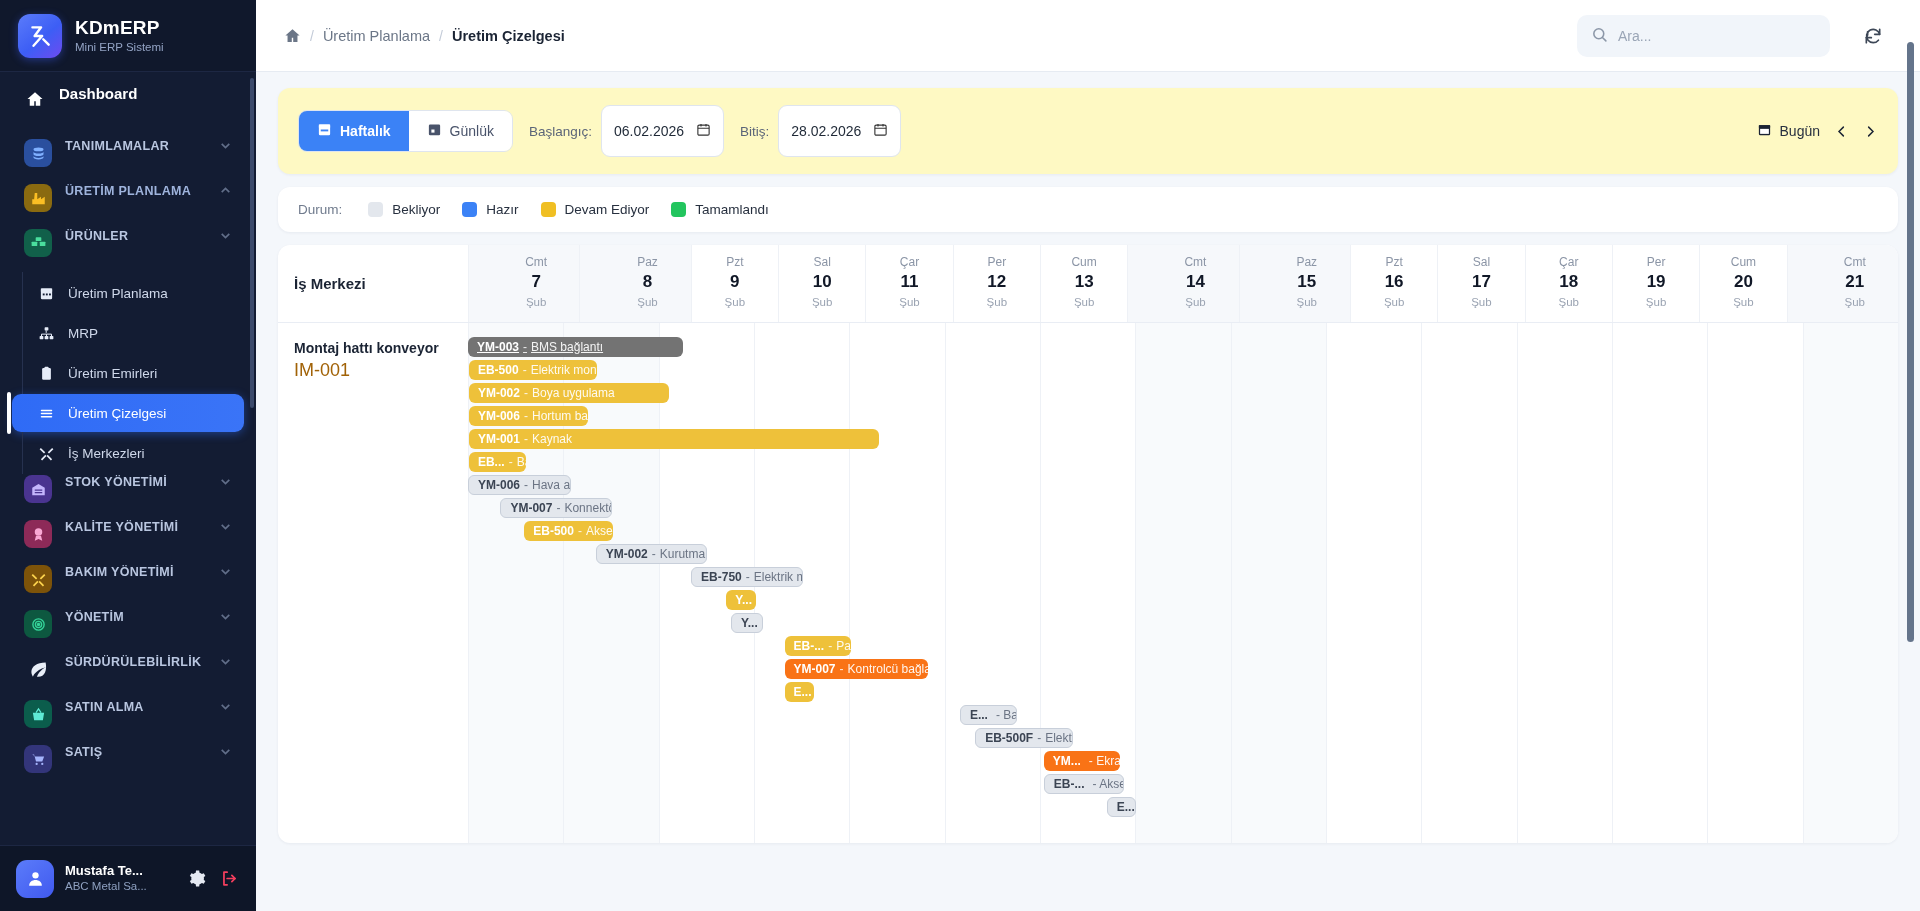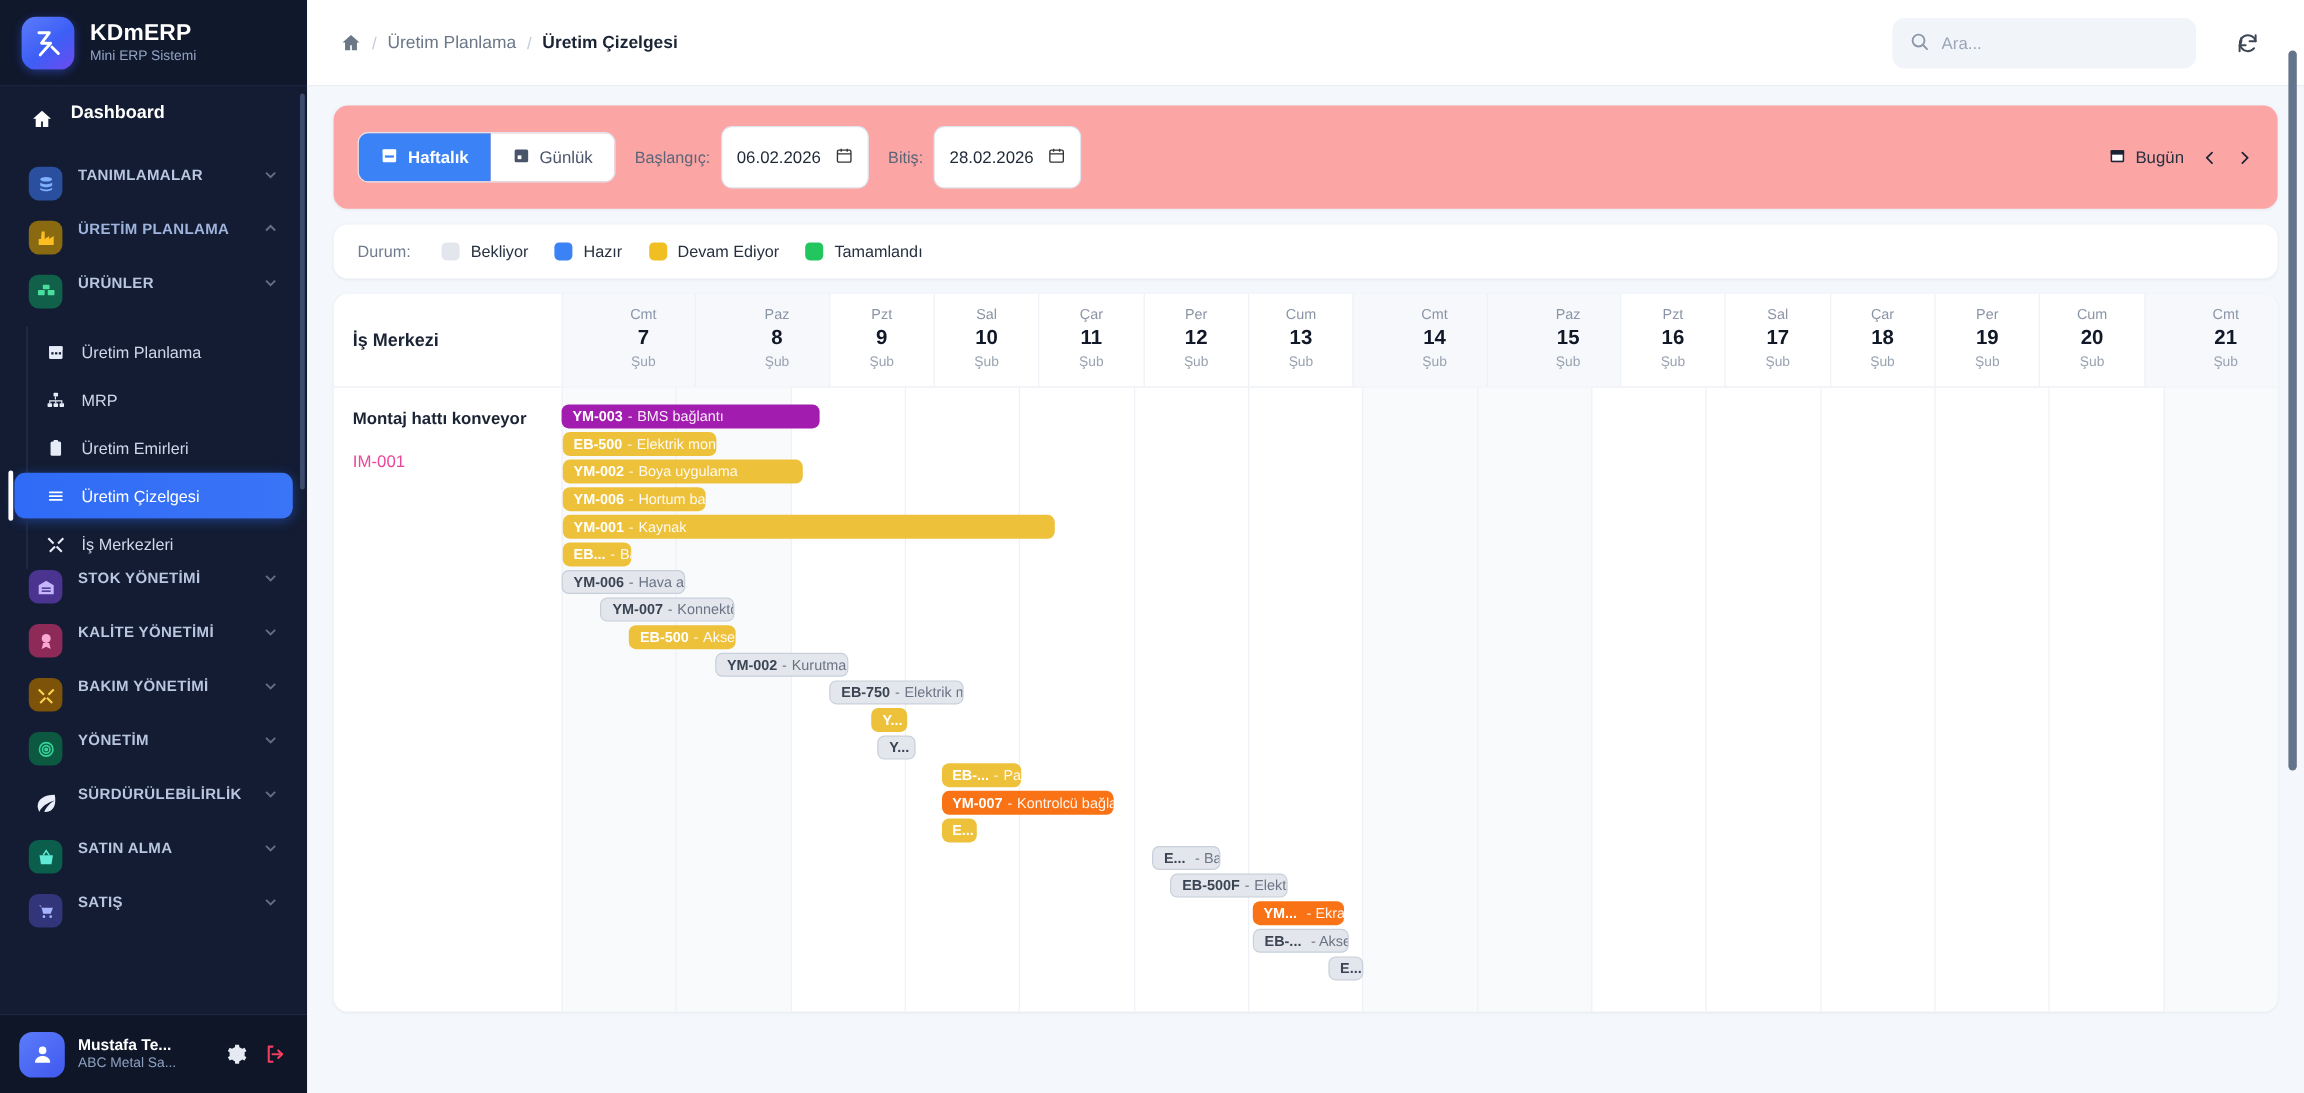--- a/index.html
+++ b/index.html
@@ -125,21 +125,21 @@
     font-family:"Liberation Sans",sans-serif; font-size:14px; color:#3a4455;
   }
   .search input::placeholder{color:#9aa5b6;}
   .refresh-btn{width:34px;height:34px;display:flex;align-items:center;justify-content:center;cursor:pointer;margin-left:8px;}
   .refresh-btn svg{width:20px;height:20px;}
 
   .content { flex:1 1 auto; padding:16px 22px 0 22px; overflow:hidden; }
 
   .toolbar {
     display:flex; align-items:center; gap:16px;
-    padding:17px 20px; background:#fca5a5; border-radius:12px;
+    padding:17px 20px; background:#fef9c3; border-radius:12px;
     box-shadow:0 1px 3px rgba(24,39,75,.06);
     margin-bottom:13px;
   }
   .segbtns{display:flex; border:1px solid #dfe5ee; border-radius:9px; overflow:hidden;}
   .segbtn{
     display:flex;align-items:center;gap:8px;
     height:40px;padding:0 18px; font-size:14px; cursor:pointer;
     background:#fff; color:#49536a; border:none;
     font-family:"Liberation Sans",sans-serif;
   }
@@ -195,39 +195,39 @@
   .gday.we{background:#f6f8fb;padding-left:24px;}
   .gd-dow{font-size:12px;color:#8b95a6;}
   .gd-num{font-size:17px;font-weight:bold;color:#111827;margin:1px 0;}
   .gd-mon{font-size:11.5px;color:#9aa3b2;}
 
   .gbody{display:flex; position:relative;}
   .grow-label{
     width:190px;flex:0 0 190px;padding:16px 0 0 16px;
   }
   .grl-name{font-size:14px;font-weight:bold;color:#1b2434;line-height:1.3;}
-  .grl-code{font-size:14px;color:#ec4899;margin-top:19px;}
+  .grl-code{font-size:18px;color:#a16207;margin-top:3px;}
   .gtrack{
     flex:1 1 auto; position:relative; min-height:520px;
     padding:14px 0 0 0;
   }
   .gridcols{position:absolute;inset:0;display:flex;pointer-events:none;}
   .gcol{flex:1 1 0;border-left:1px solid #eef1f6;}
   .gcol.we{background:#f8fafc;}
 
   .bars{position:relative;z-index:2;}
   .bar{
     position:absolute; height:20px; border-radius:6px;
     display:flex; align-items:center; padding:0 9px;
     font-size:12px; white-space:nowrap; overflow:hidden; cursor:pointer;
   }
   .bar .code{font-weight:bold;}
   .bar .dash{opacity:.85;margin:0 4px;}
   .bar .desc{opacity:.92;}
-  .bar.st-done{background:#a21caf;color:#fff;}
+  .bar.st-done{background:#737373;color:#fff;text-decoration:underline;}
   .bar.st-prog{background:#eec13a;color:#fff;}
   .bar.st-wait{background:#e3e7ed;color:#3b4453;border:1px solid #c8cfda;}
   .bar.st-late{background:#f97316;color:#fff;}
   .bar.st-wait .dash,.bar.st-wait .desc{color:#6b7484;opacity:1;}
 
   .vscroll{
     position:absolute; right:6px; top:42px; width:7px; height:600px;
     background:#64748b; border-radius:5px; z-index:30;
   }
 </style>

